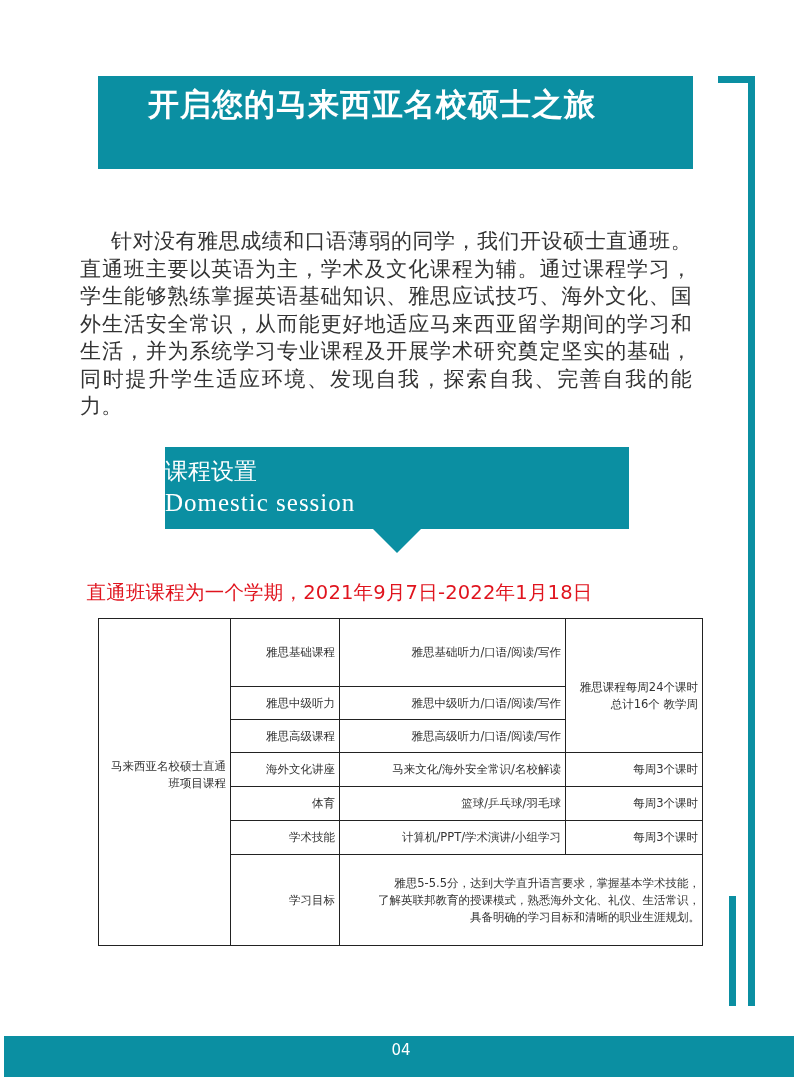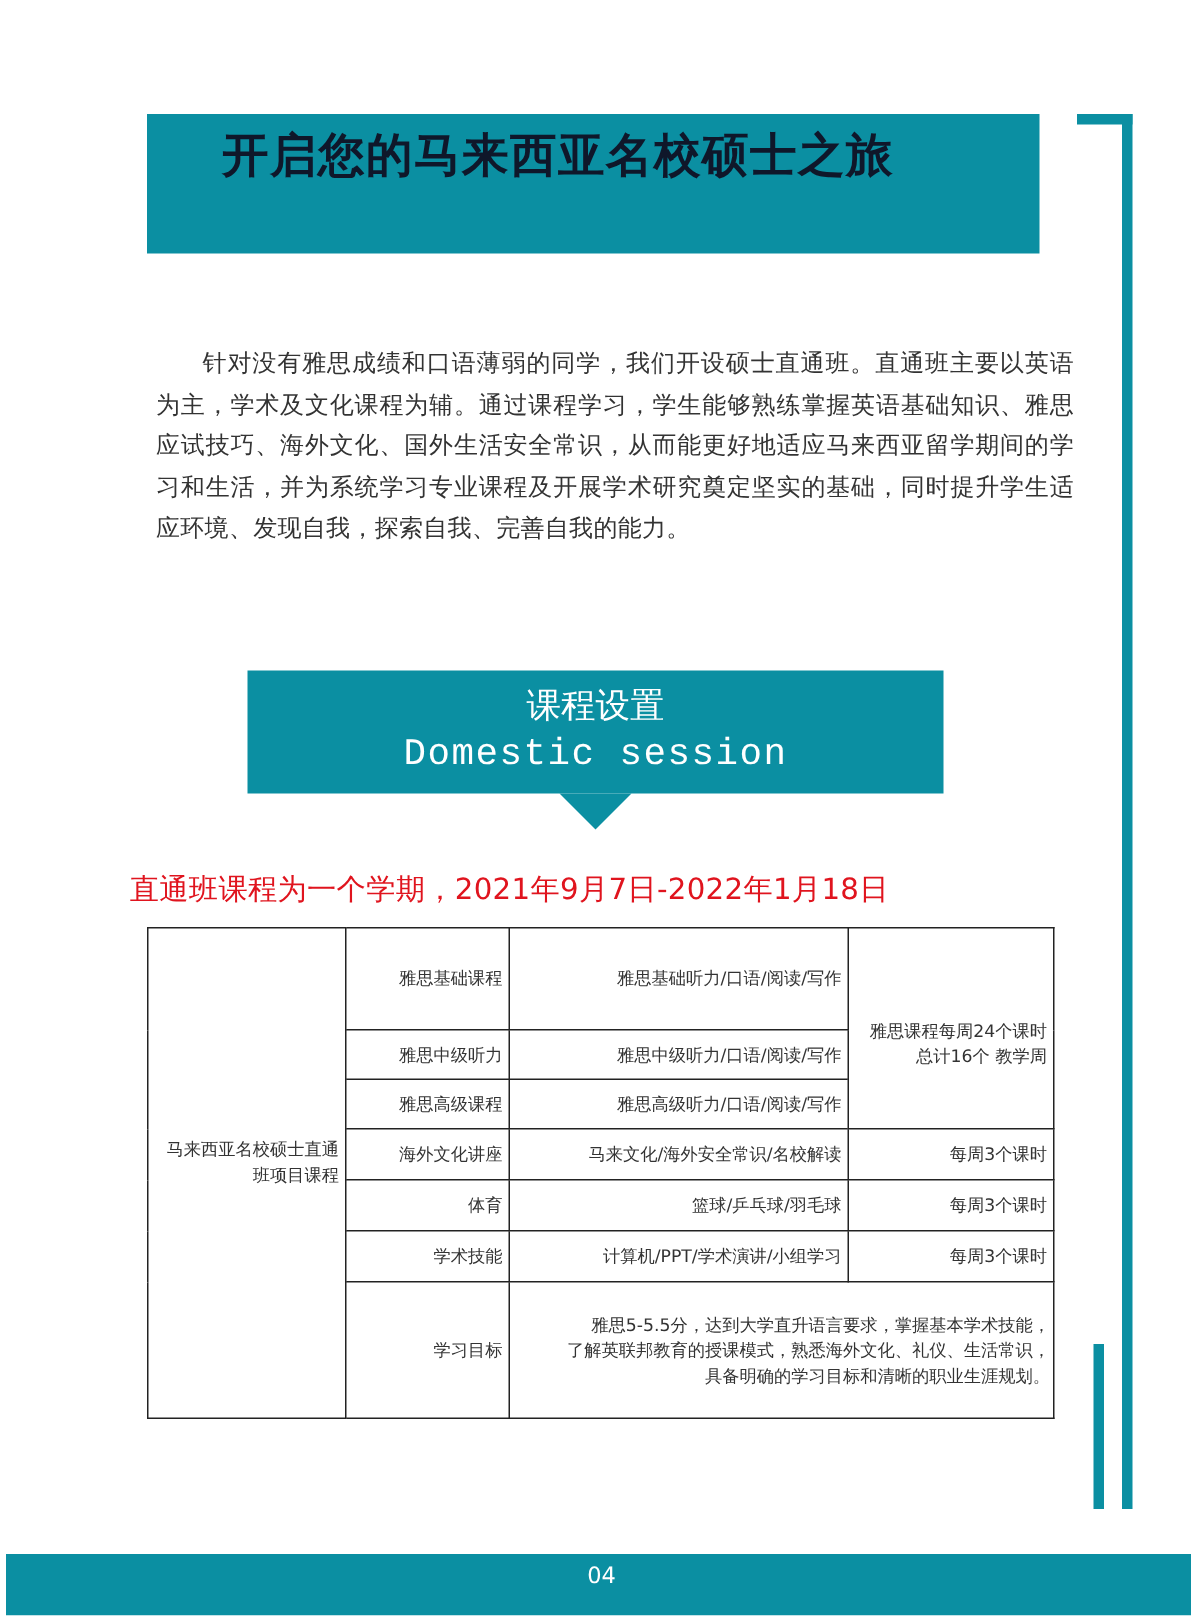--- a/index.html
+++ b/index.html
@@ -5,46 +5,46 @@
     * { margin: 0; padding: 0; box-sizing: border-box; }
     html, body { width: 794px; height: 1077px; background: #ffffff; overflow: hidden; }
     body { position: relative; font-family: "DejaVu Sans", "Liberation Sans", sans-serif; color: #333; }
 
     .title-banner {
       position: absolute; left: 98px; top: 76px; width: 595px; height: 93px;
       background: #0b8fa2;
       padding: 8px 0 0 50px;
     }
     .title-line {
-      color: #0f172a; font-weight: bold; font-size: 31px; line-height: 40px;
+      color: #ffffff; font-weight: bold; font-size: 31px; line-height: 40px;
       letter-spacing: 1px; white-space: nowrap;
     }
 
     .corner-bracket-top {
       position: absolute; left: 718px; top: 76px; width: 37px; height: 7px; background: #0b8fa2;
     }
     .right-bar-outer {
       position: absolute; left: 748px; top: 76px; width: 7px; height: 930px; background: #0b8fa2;
     }
     .right-bar-inner {
       position: absolute; left: 729px; top: 896px; width: 7px; height: 110px; background: #0b8fa2;
     }
 
     .intro {
-      position: absolute; left: 104px; top: 228px; width: 612px;
-      font-size: 16px; line-height: 27.5px; color: #333;
+      position: absolute; left: 80px; top: 228px; width: 612px;
+      font-size: 21px; line-height: 27.5px; color: #333;
       text-indent: 31px; text-align: justify; letter-spacing: 0.2px;
     }
 
     .section-header {
       position: absolute; left: 165px; top: 447px; width: 464px; height: 82px;
-      background: #0b8fa2; text-align: center; color: #ffffff;
+      background: #0b8fa2; text-align: left; color: #ffffff;
     }
     .section-header .cn { font-size: 23px; line-height: 30px; margin-top: 9px; }
-    .section-header .en { font-size: 25px; line-height: 34px; letter-spacing: 1px; font-family: Liberation Mono, monospace; }
+    .section-header .en { font-size: 25px; line-height: 34px; letter-spacing: 1px; font-family: Liberation Serif, serif; }
     .section-arrow {
       position: absolute; left: 373px; top: 529px; width: 0; height: 0;
       border-left: 24px solid transparent; border-right: 24px solid transparent;
       border-top: 24px solid #0b8fa2;
     }
 
     .term-note {
       position: absolute; left: 0; top: 578px; width: 679px; text-align: center;
       color: #e0141e; font-size: 19.5px; line-height: 30px; letter-spacing: 0.2px;
     }

